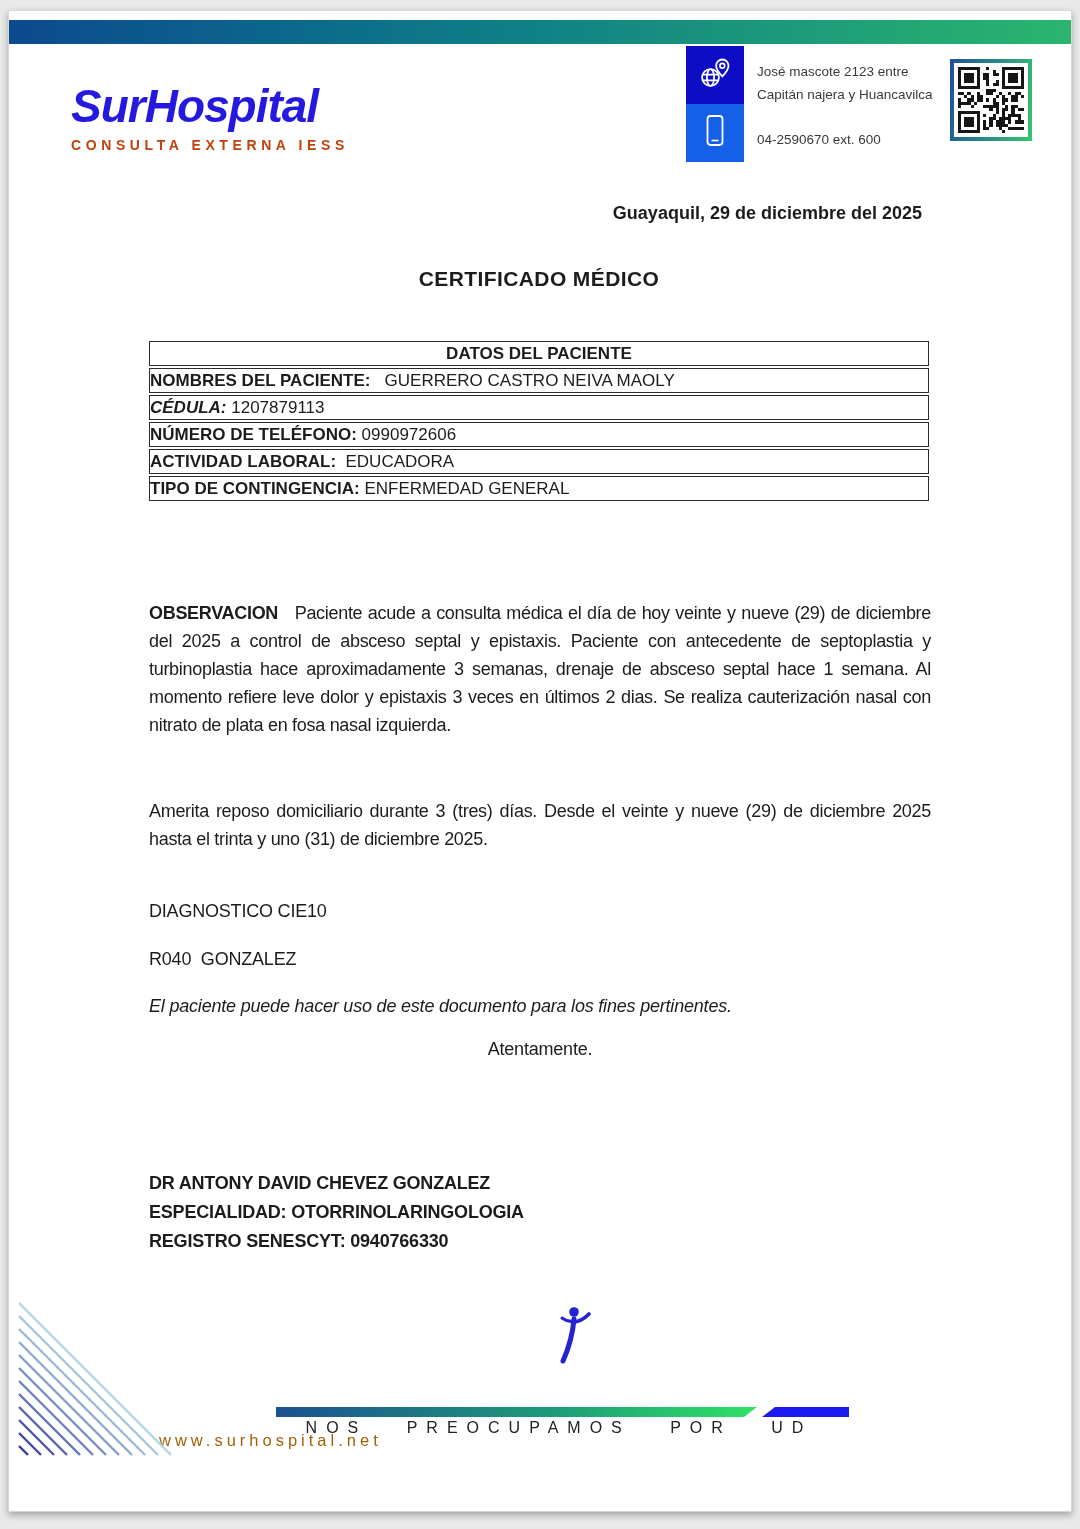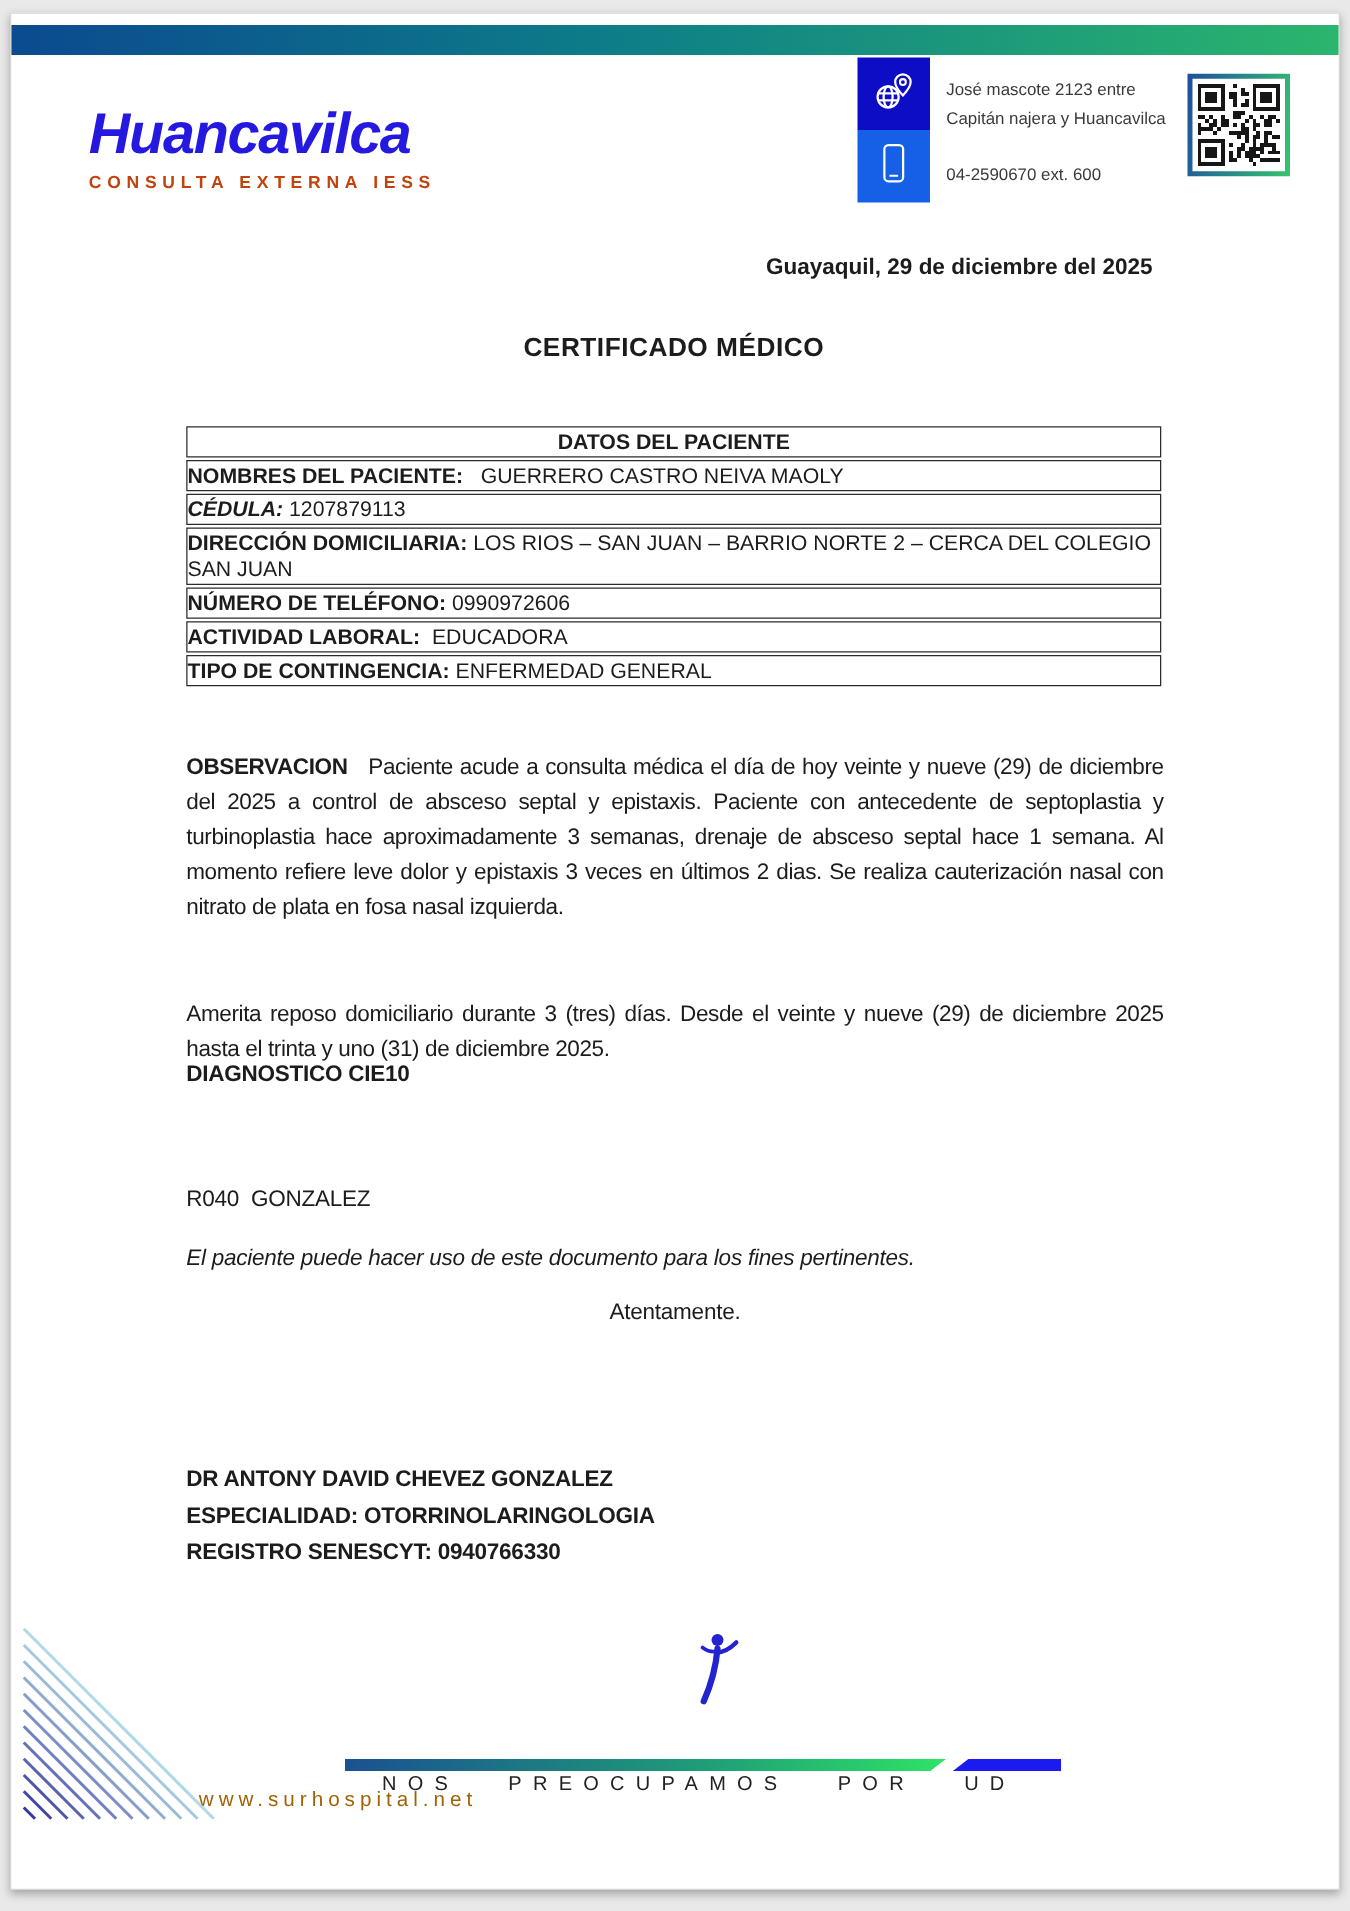--- a/index.html
+++ b/index.html
@@ -47,21 +47,21 @@
   .trow.head{text-align:center;font-weight:bold;}
   .tlabel{font-weight:bold;}
   .tlabel.italic{font-style:italic;}
   
   .para{position:absolute;left:140px;width:782px;font-size:18px;line-height:28px;
     text-align:justify;letter-spacing:-.3px;}
   .p1{top:588px;}
   .p2{top:786px;}
   .bold{font-weight:bold;}
   .line{position:absolute;left:140px;width:782px;font-size:18px;letter-spacing:-.2px;}
-  .diag-title{top:838px;font-weight:bold;}
+  .diag-title{top:890px;font-weight:normal;}
   .diag-code{top:938px;white-space:pre-wrap;}
   .note{top:985px;font-style:italic;}
   .closing{top:1028px;text-align:center;}
   .sig{position:absolute;left:140px;top:1158px;width:782px;font-size:18px;font-weight:bold;
     line-height:29px;letter-spacing:-.2px;}
   
   .figure-svg{position:absolute;left:549px;top:1294px;}
   .slogan{position:absolute;left:150px;top:1408px;width:800px;text-align:center;
     font-size:16px;color:#222;letter-spacing:9px;word-spacing:26px;}
   .fbar-main{position:absolute;left:267px;top:1396px;width:481px;height:10px;
@@ -74,21 +74,21 @@
   .diag-lines{position:absolute;left:4px;top:1286px;}
 </style>
 </head>
 <body>
 
 <div class="page">
 
   <div class="topbar"></div>
 
   <div class="logo">
-    <div class="logo-title">Huancavilca</div>
+    <div class="logo-title">SurHospital</div>
     <div class="logo-sub">CONSULTA EXTERNA IESS</div>
   </div>
 
   <div class="contact-icons">
     <div class="icon-box loc">
       <span>
         <svg width="36" height="36" viewBox="0 0 32 32">
           <g stroke="#fff" fill="none" stroke-width="1.6">
             <circle cx="12" cy="20" r="7.5"></circle>
             <ellipse cx="12" cy="20" rx="3.2" ry="7.5"></ellipse>
@@ -251,24 +251,20 @@
     <div class="trow head">DATOS DEL PACIENTE</div>
     <div class="trow">
       <span class="tlabel">NOMBRES DEL PACIENTE:</span>&nbsp;&nbsp;
       <span>GUERRERO CASTRO NEIVA MAOLY</span>
     </div>
     <div class="trow">
       <span class="tlabel italic">CÉDULA:</span>
       <span>1207879113</span>
     </div>
     <div class="trow">
-      <span class="tlabel">DIRECCIÓN DOMICILIARIA:</span>
-      <span>LOS RIOS – SAN JUAN – BARRIO NORTE 2 – CERCA DEL COLEGIO SAN JUAN</span>
-    </div>
-    <div class="trow">
       <span class="tlabel">NÚMERO DE TELÉFONO:</span>
       <span>0990972606</span>
     </div>
     <div class="trow">
       <span class="tlabel">ACTIVIDAD LABORAL:</span>&nbsp;
       <span>EDUCADORA</span>
     </div>
     <div class="trow">
       <span class="tlabel">TIPO DE CONTINGENCIA:</span>
       <span>ENFERMEDAD GENERAL</span>

